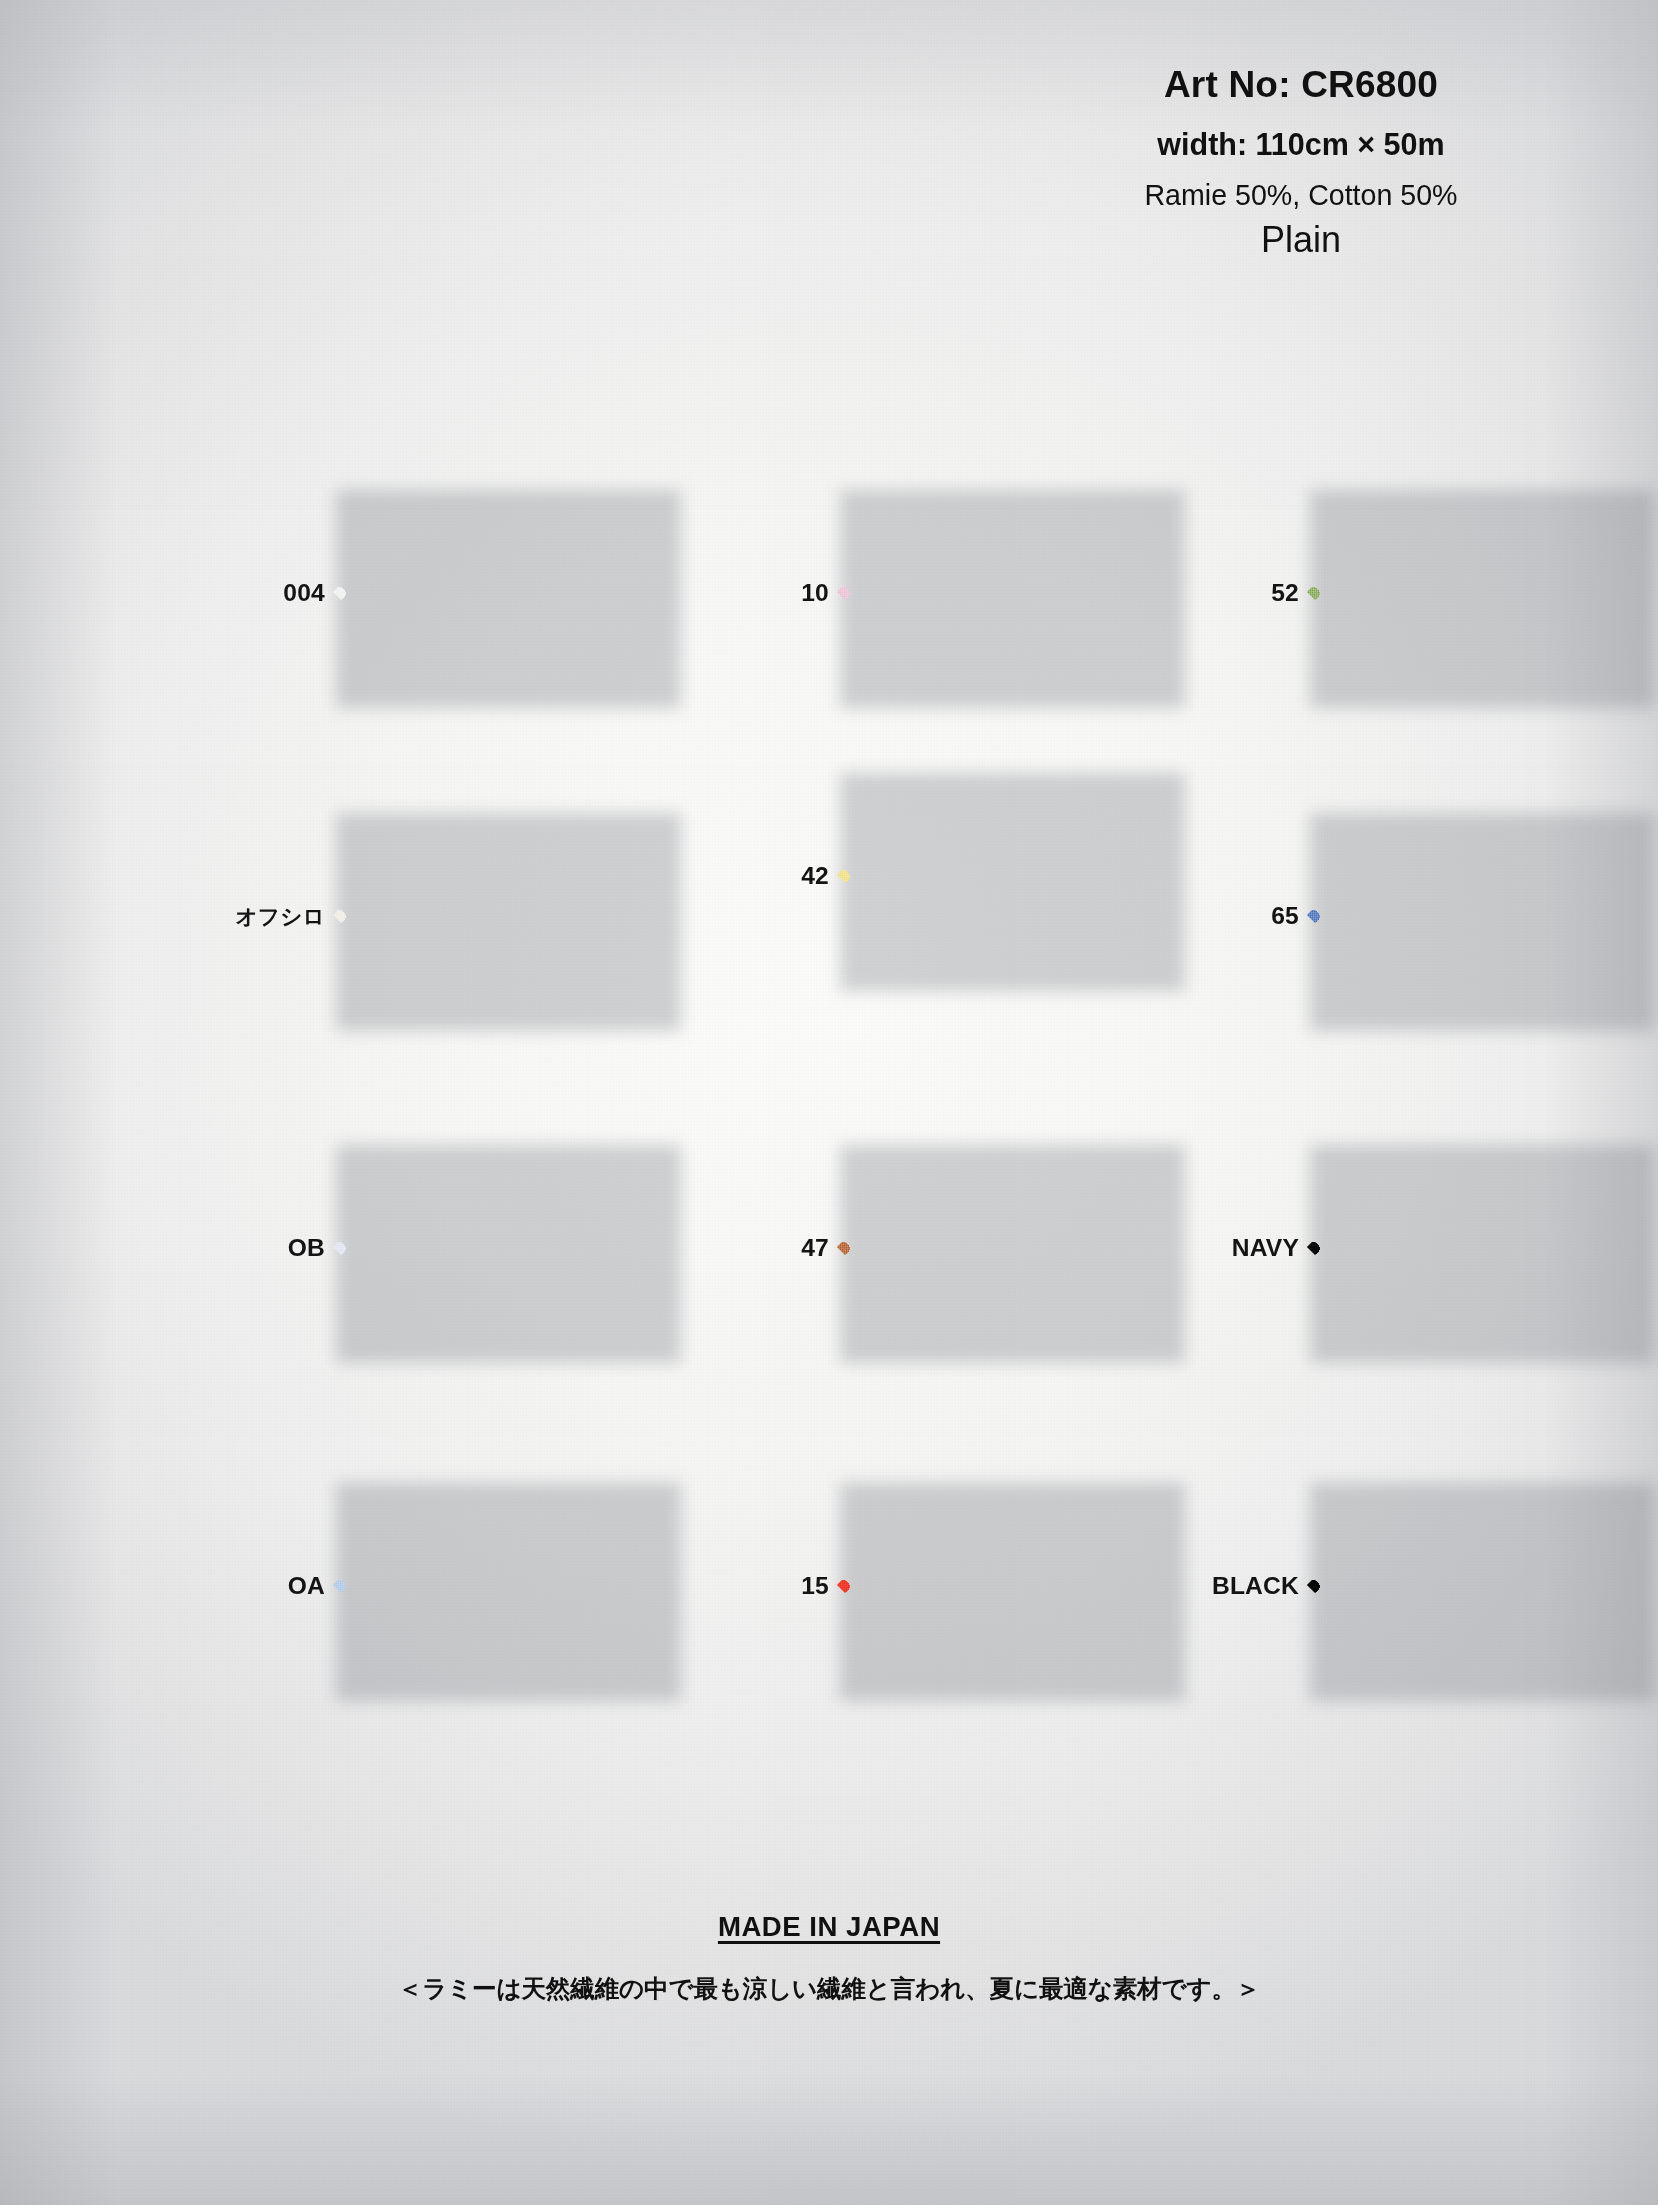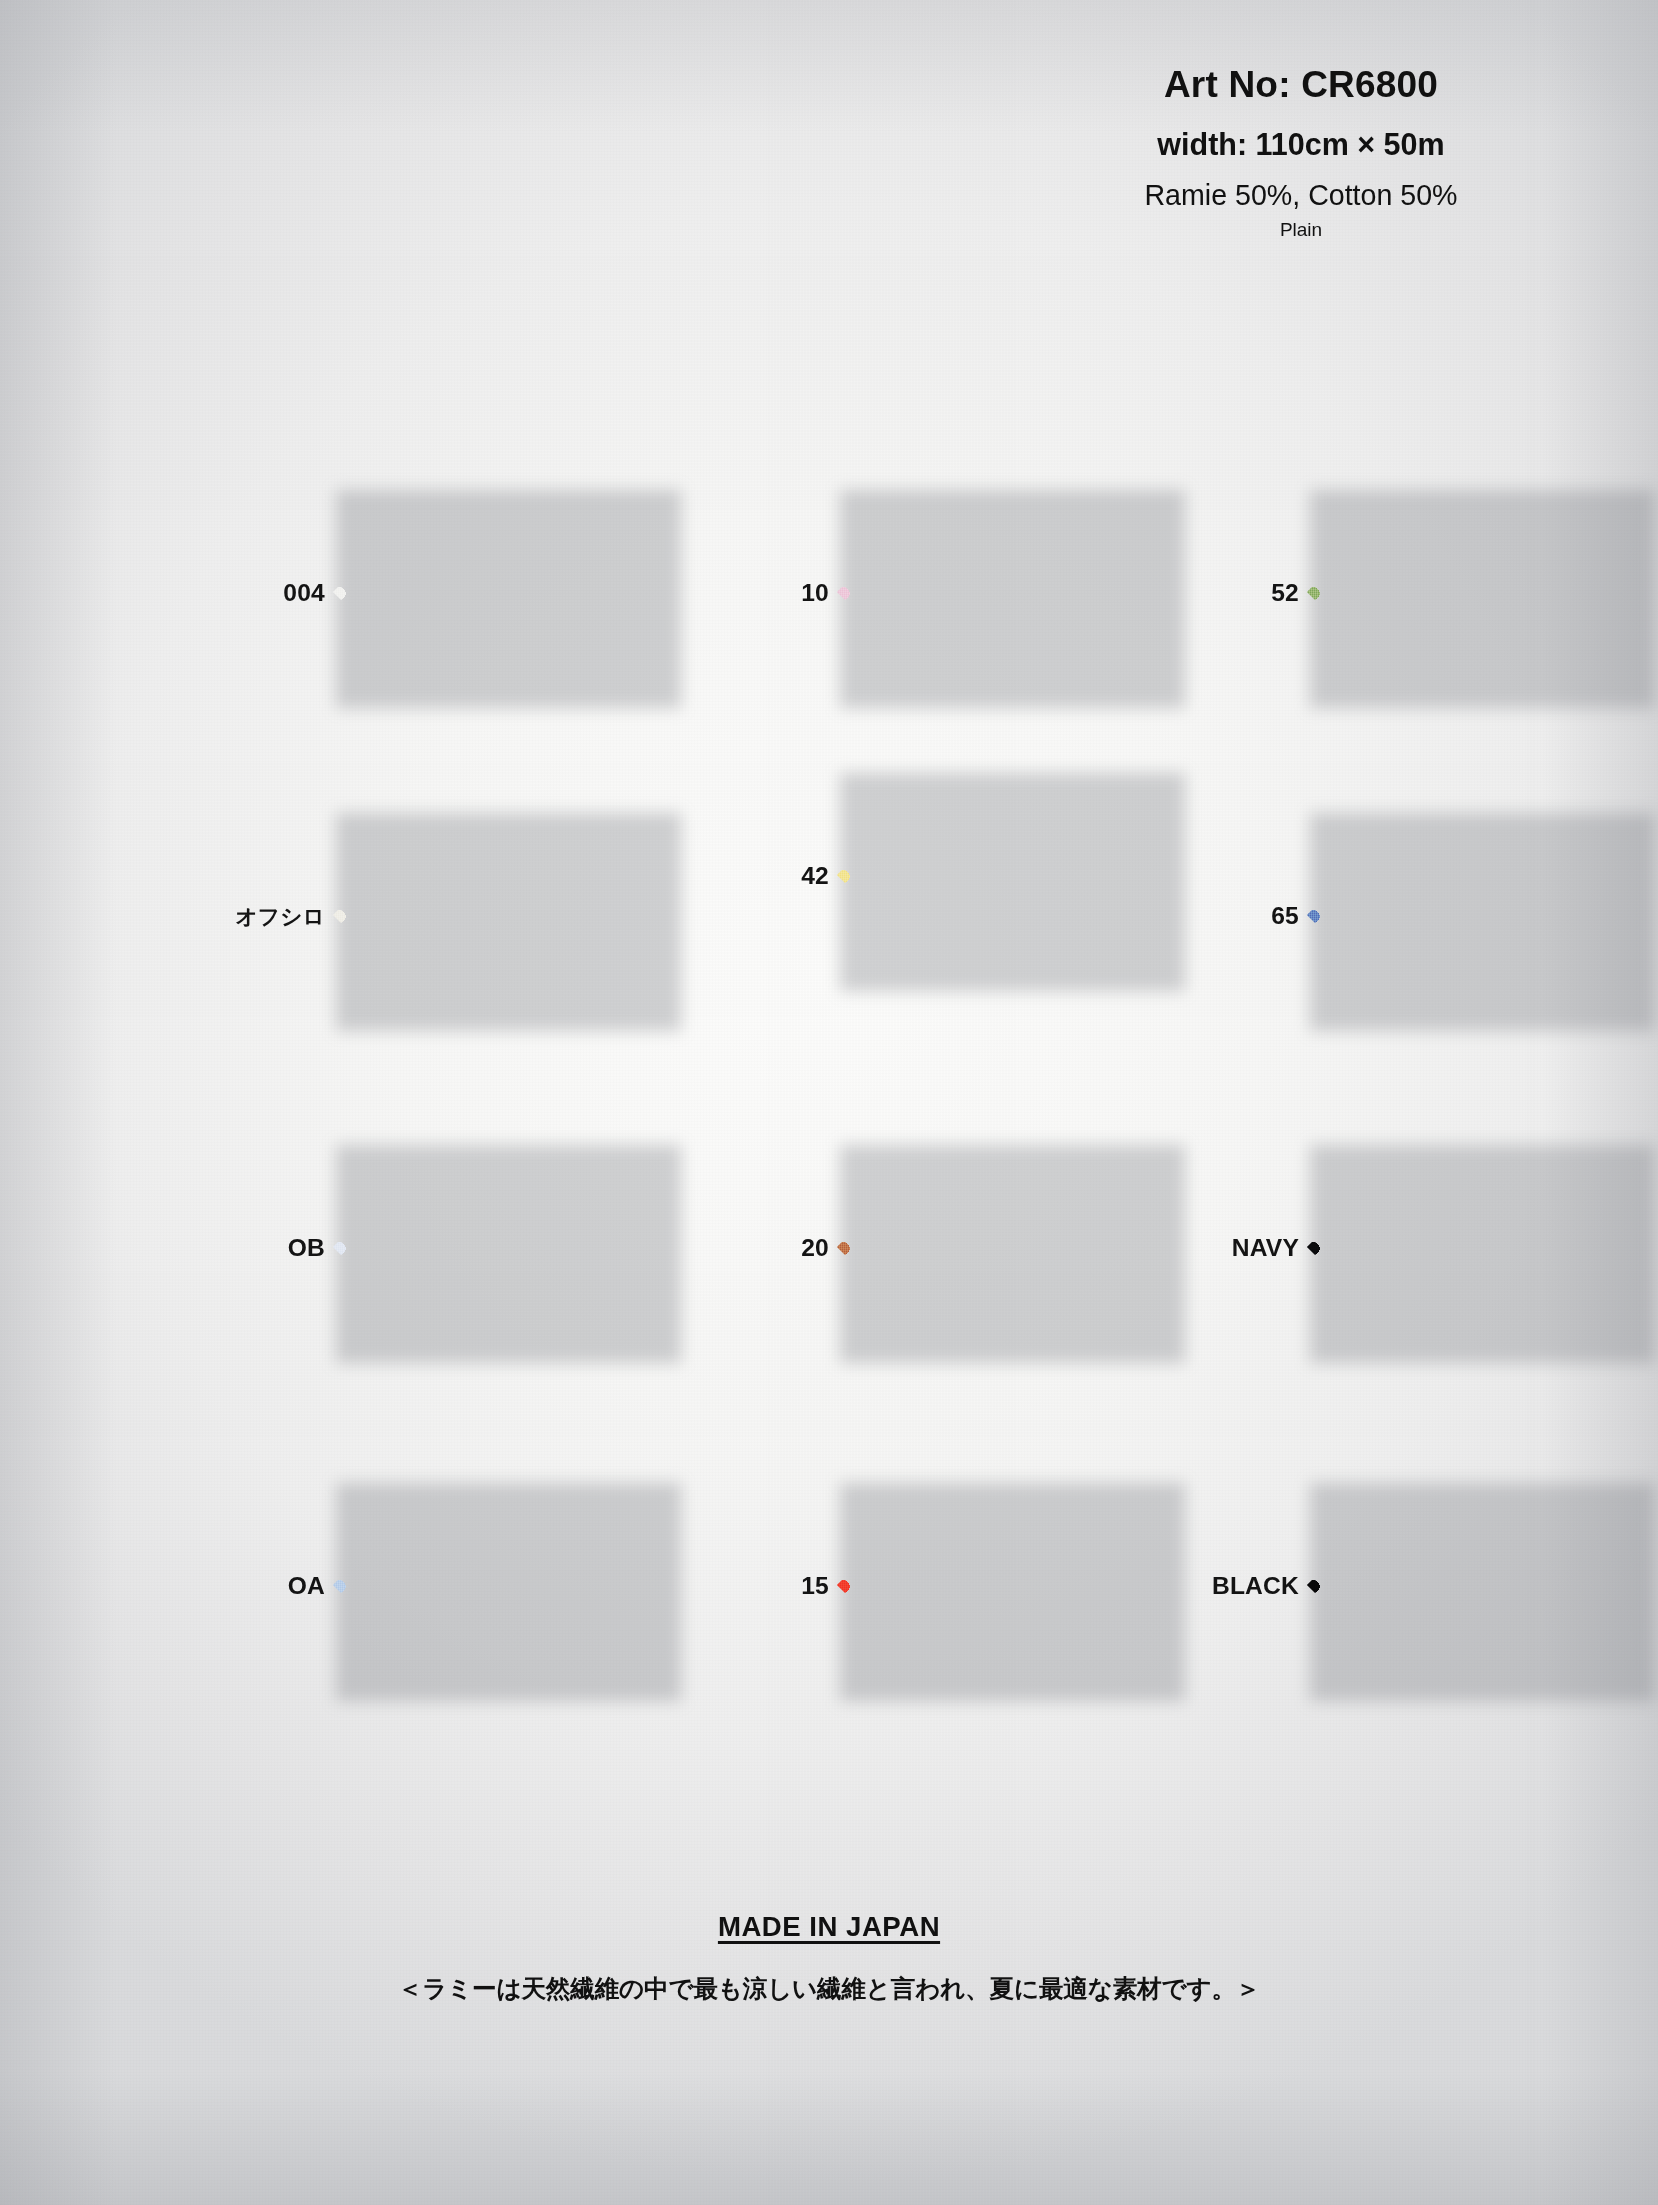--- a/index.html
+++ b/index.html
@@ -35,21 +35,21 @@
   }
 
   
   #header{
     position:absolute;left:1025px;top:64px;width:552px;
     text-align:center;color:#111;z-index:5;
   }
   .h-artno{font-size:37px;font-weight:bold;letter-spacing:0.2px;margin-bottom:21px;white-space:nowrap;}
   .h-width{font-size:30.5px;font-weight:bold;margin-bottom:16.7px;white-space:nowrap;}
   .h-comp{font-size:28.6px;font-weight:normal;margin-bottom:6.9px;white-space:nowrap;margin-top:14px;}
-  .h-weave{font-size:19px;font-weight:normal;}
+  .h-weave{font-size:36px;font-weight:normal;}
 
   
   #grid{position:absolute;left:0;top:0;width:1658px;height:2205px;z-index:4;}
 
   .cell{position:absolute;display:flex;align-items:center;}
 
   .sw-label{
     font-size:24.6px;font-weight:bold;color:#141414;
     white-space:nowrap;text-align:right;
     width:207px;padding-right:7.9px;
@@ -198,21 +198,21 @@
       <div class="cell" style="left: 118px; top: 1140px;">
         <div class="sw-label">OB</div>
         <div class="swatch pale">
           <div class="shadow"></div>
           <div class="fabric">
             <div class="body" style="background: rgb(225, 231, 242);"></div>
           </div>
         </div>
       </div>
       <div class="cell" style="left: 622px; top: 1140px;">
-        <div class="sw-label">20</div>
+        <div class="sw-label">47</div>
         <div class="swatch normal">
           <div class="shadow"></div>
           <div class="fabric">
             <div class="body" style="background: rgb(189, 108, 69);"></div>
           </div>
         </div>
       </div>
       <div class="cell" style="left: 1092px; top: 1140px;">
         <div class="sw-label">NAVY</div>
         <div class="swatch dark">

